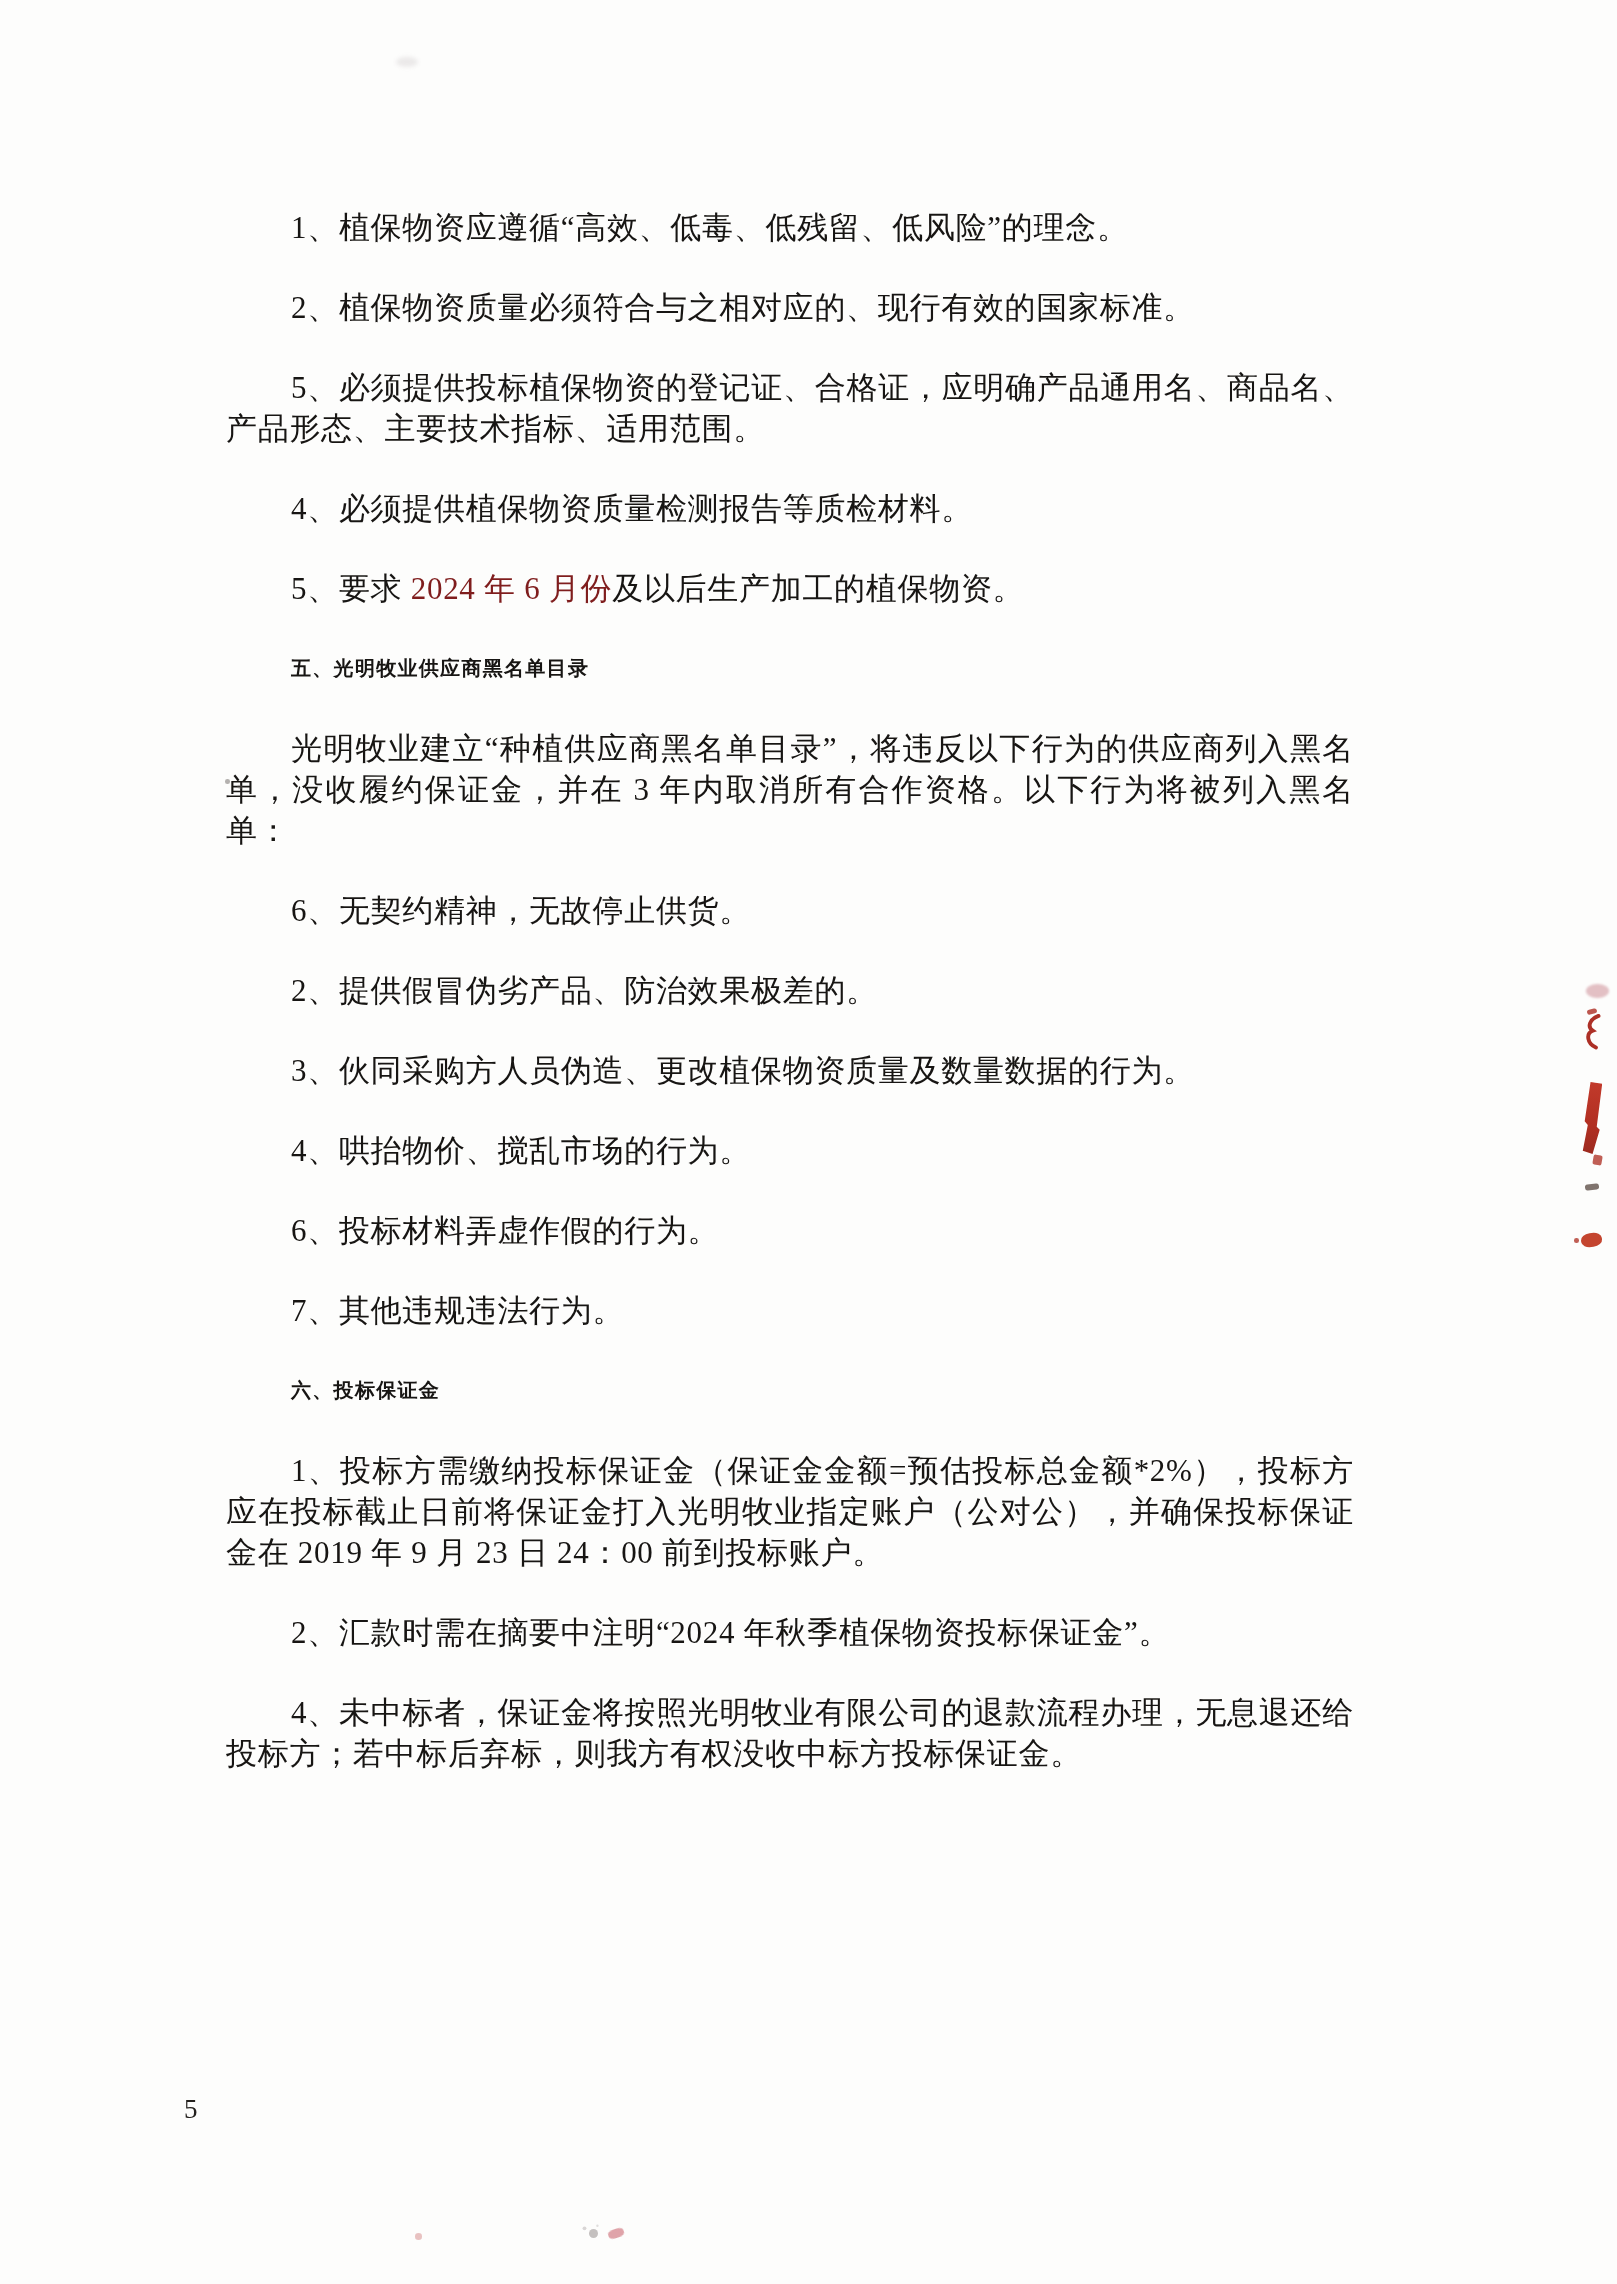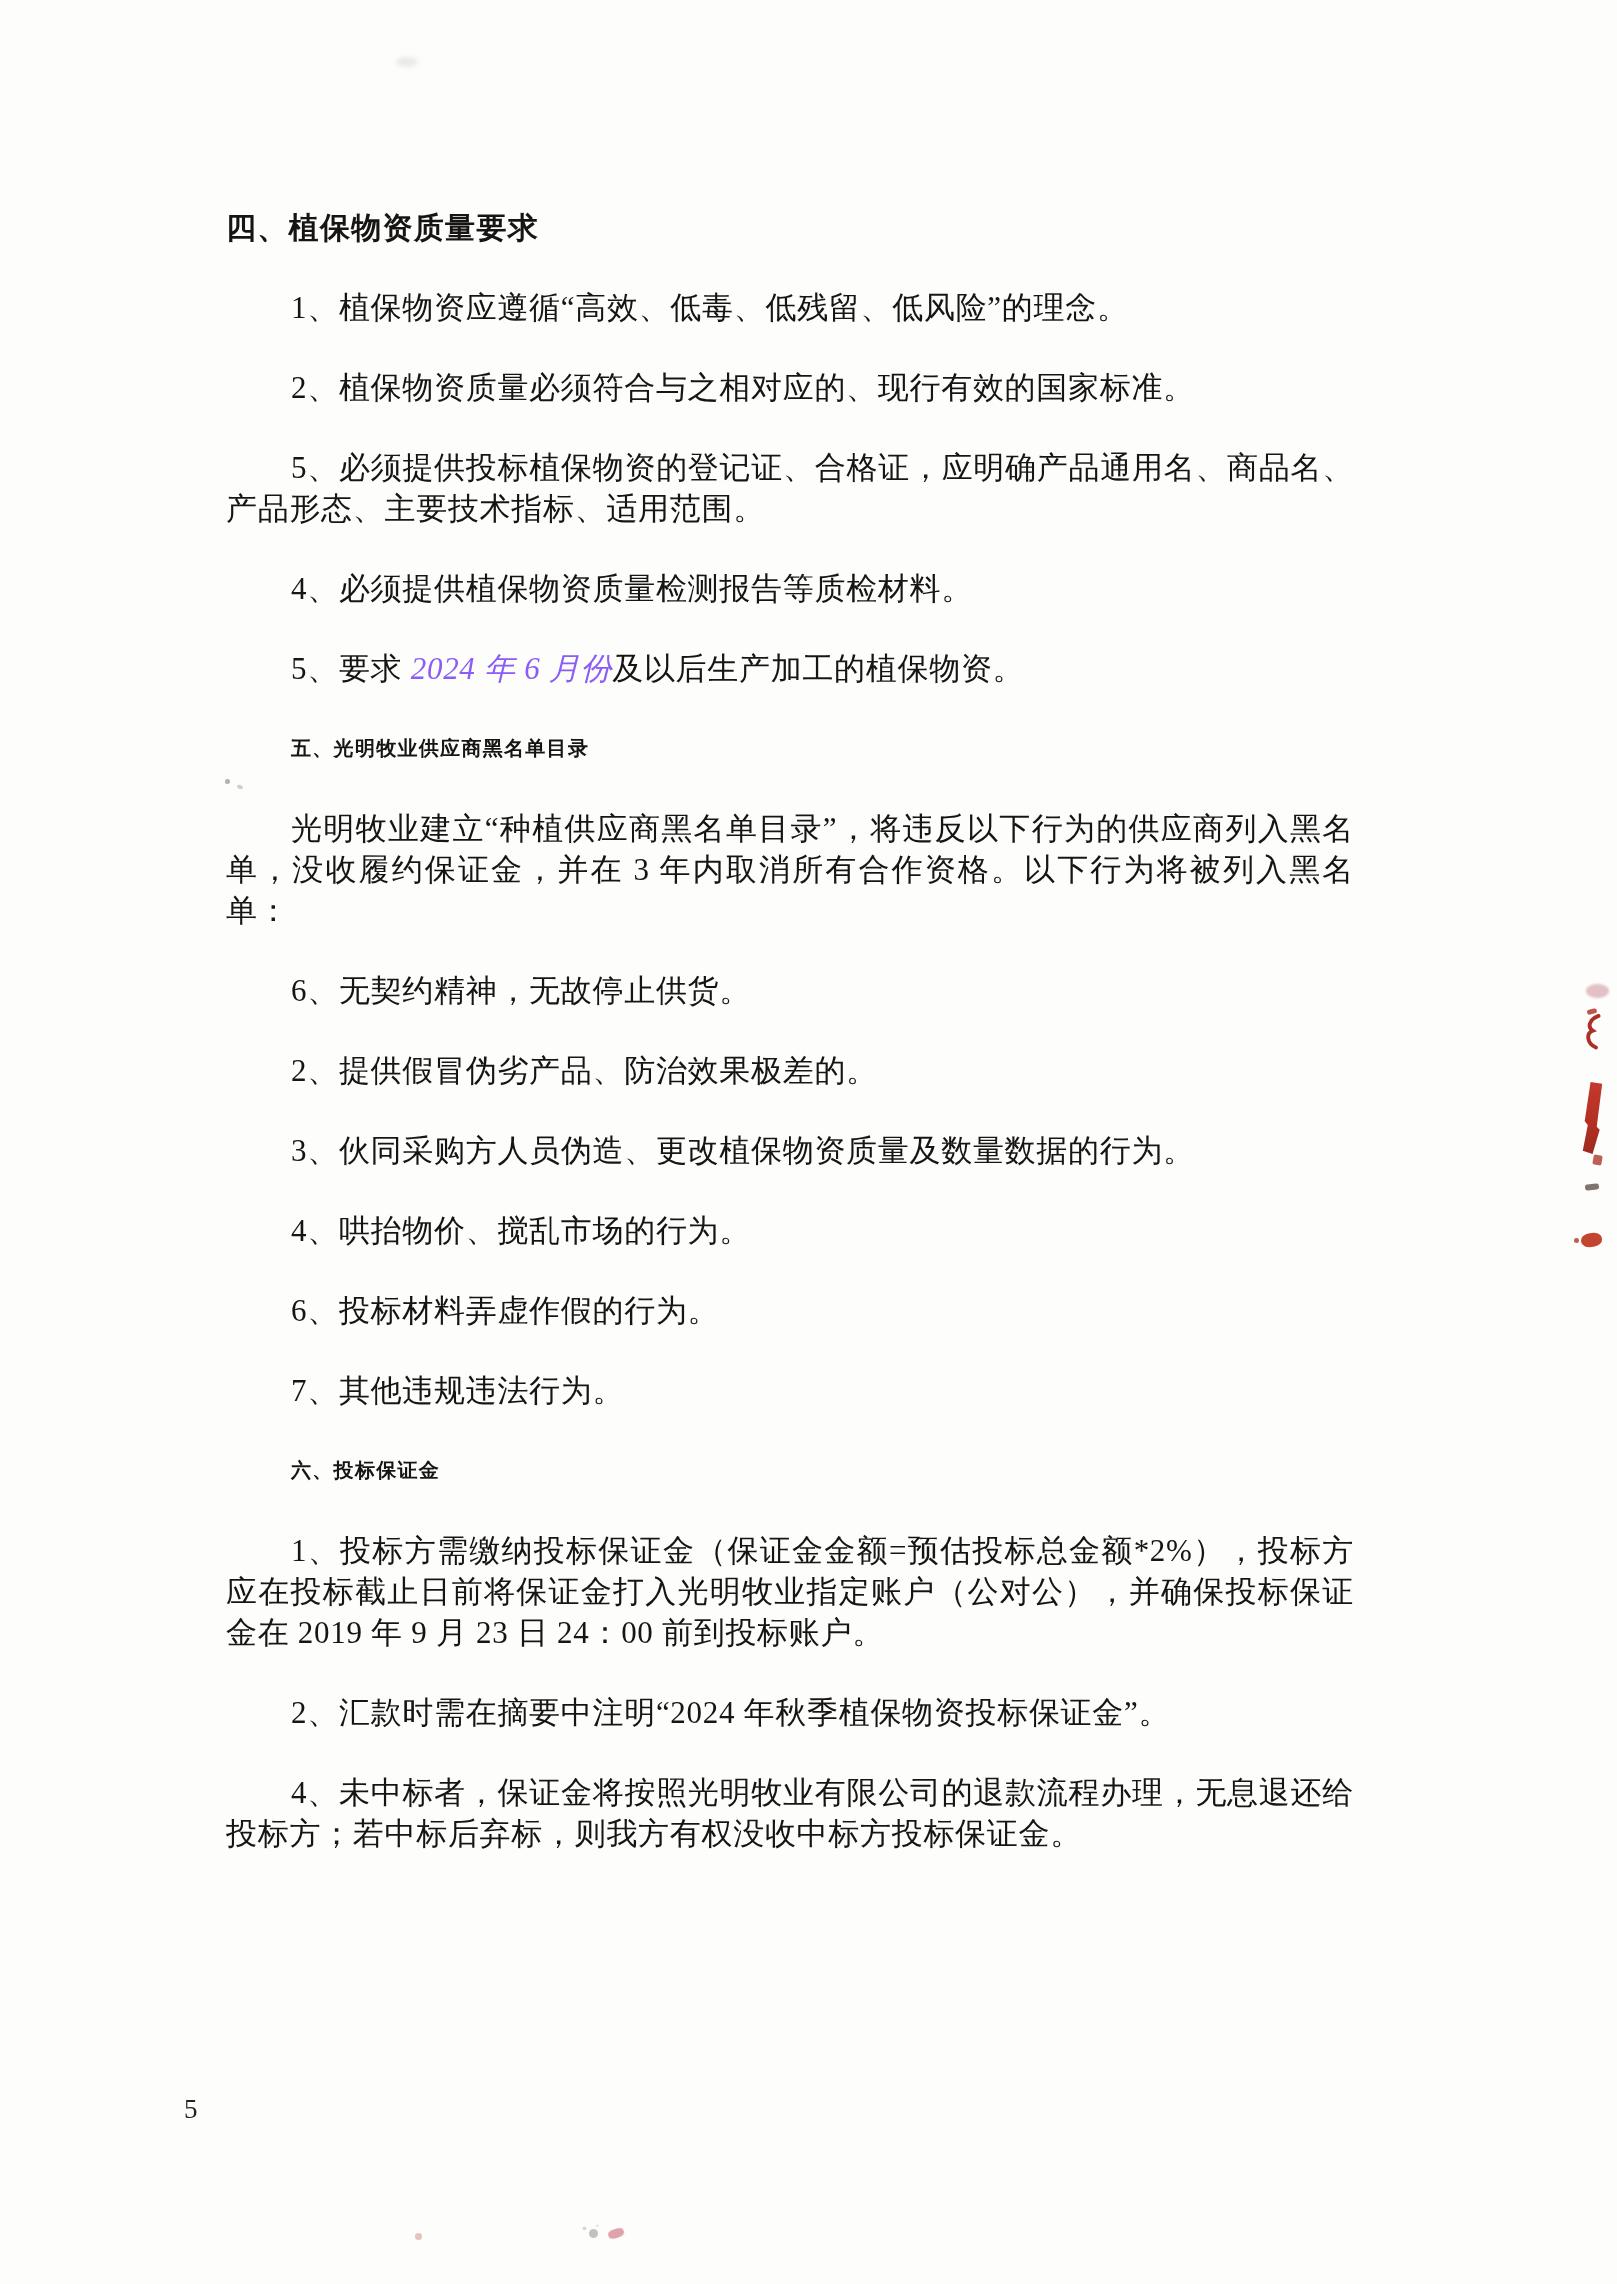--- a/index.html
+++ b/index.html
@@ -37,21 +37,21 @@
   }
   .h-sub{
     font-family:"DejaVu Sans","Liberation Sans",sans-serif;
     font-weight:900;
     font-size:20px;
     line-height:41px;
     letter-spacing:1.3px;
     text-indent:65px;
     margin:0 0 39px 0;
   }
-  .red-text{color:#8b5cf6;font-style:italic;}
+  .red-text{color:#7f1d1d;}
   .page-number{
     position:absolute;
     left:184px;top:2093px;
     font-size:27px;
     line-height:33px;
     color:#24211e;
   }
   
   .artifact{position:absolute;pointer-events:none;}
   .smudge-top{
@@ -114,21 +114,20 @@
     background:rgba(200,105,105,0.4);border-radius:50%;filter:blur(0.7px);
   }
 </style>
 </head>
 <body>
 
 <div class="page">
 
   <div class="content">
 
-    <div class="para h-main">四、植保物资质量要求</div>
 
     <div class="para">1、植保物资应遵循“高效、低毒、低残留、低风险”的理念。</div>
     <div class="para">2、植保物资质量必须符合与之相对应的、现行有效的国家标准。</div>
     <div class="para">5、必须提供投标植保物资的登记证、合格证，应明确产品通用名、商品名、产品形态、主要技术指标、适用范围。</div>
     <div class="para">4、必须提供植保物资质量检测报告等质检材料。</div>
     <div class="para"><span>5、要求 </span><span class="red-text">2024 年 6 月份</span><span>及以后生产加工的植保物资。</span></div>
 
     <div class="para h-sub">五、光明牧业供应商黑名单目录</div>
 
     <div class="para">光明牧业建立“种植供应商黑名单目录”，将违反以下行为的供应商列入黑名单，没收履约保证金，并在 3 年内取消所有合作资格。以下行为将被列入黑名单：</div>

